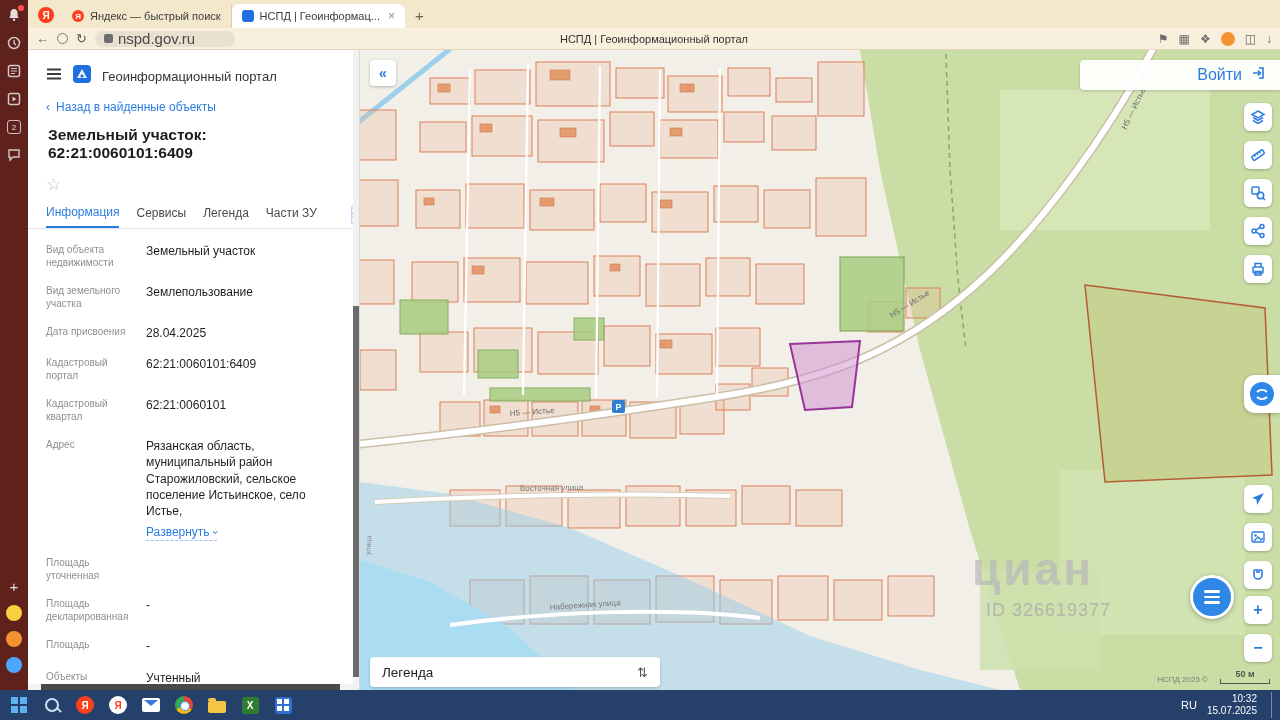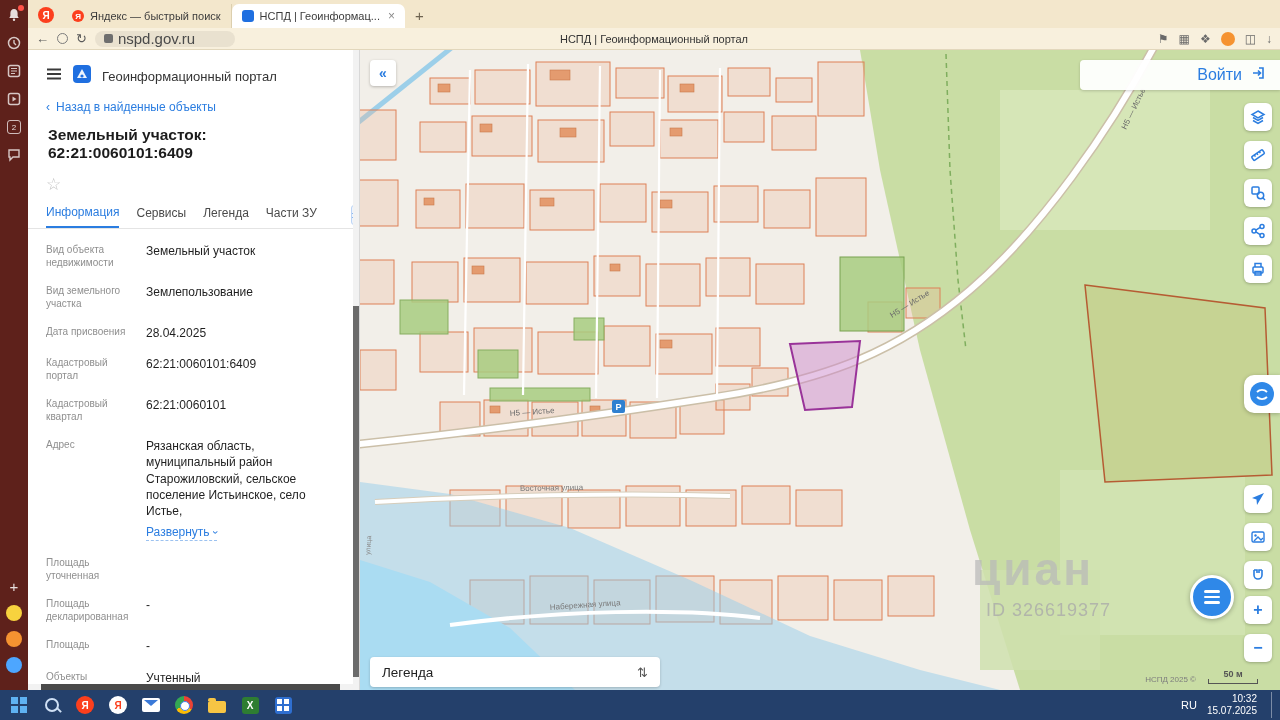--- a/index.html
+++ b/index.html
@@ -80,21 +80,21 @@
   .zoomin { position:absolute; right:8px; top:546px; }
   .zoomout { position:absolute; right:8px; top:584px; }
   .chat-btn { position:absolute; left:830px; top:525px; width:44px; height:44px; border-radius:50%; background:#2f88e8; border:3px solid #fff; box-shadow:0 1px 5px rgba(0,0,0,.3); display:flex; flex-direction:column; align-items:center; justify-content:center; gap:3px; }
   .chat-btn i { display:block; width:16px; height:2.5px; background:#fff; border-radius:2px; }
   .legend-bar { position:absolute; left:10px; bottom:3px; width:290px; height:30px; background:#fff; border-radius:4px; box-shadow:0 1px 3px rgba(0,0,0,.2); display:flex; align-items:center; justify-content:space-between; padding:0 12px; }
   .legend-label { font-size:13.5px; color:#222; }
   .legend-updown { color:#555; font-size:13px; }
   .watermark { position:absolute; left:612px; top:496px; color:rgba(185,185,185,.72); pointer-events:none; }
   .wm-big { font-size:46px; font-weight:bold; letter-spacing:3px; line-height:1; }
   .wm-id { font-size:18px; letter-spacing:1px; margin-top:8px; margin-left:14px; color:rgba(170,170,170,.8); }
-  .map-credits { position:absolute; right:22px; bottom:6px; display:flex; align-items:flex-end; gap:12px; }
+  .map-credits { position:absolute; right:10px; bottom:6px; display:flex; align-items:flex-end; gap:12px; }
   .attr-label { font-size:8px; color:#7d7d7d; }
   .scalebox { text-align:center; }
   .scale-label { font-size:9px; color:#555;font-weight:bold; }
   .scale-line { width:50px; height:5px; border:1px solid #555; border-top:none; }
 
   
   .taskbar { position:absolute; left:0; right:0; bottom:0; height:30px; background:#24406b; display:flex; align-items:center; padding:0 6px; }
   .start-btn { width:26px; height:26px; display:grid; grid-template-columns:7px 7px; grid-template-rows:7px 7px; gap:1.5px; align-content:center; justify-content:center; margin-right:8px; }
   .start-btn i { background:#5fb2f2; display:block; }
   .tk { width:24px; height:24px; margin-right:9px; display:flex; align-items:center; justify-content:center; }

